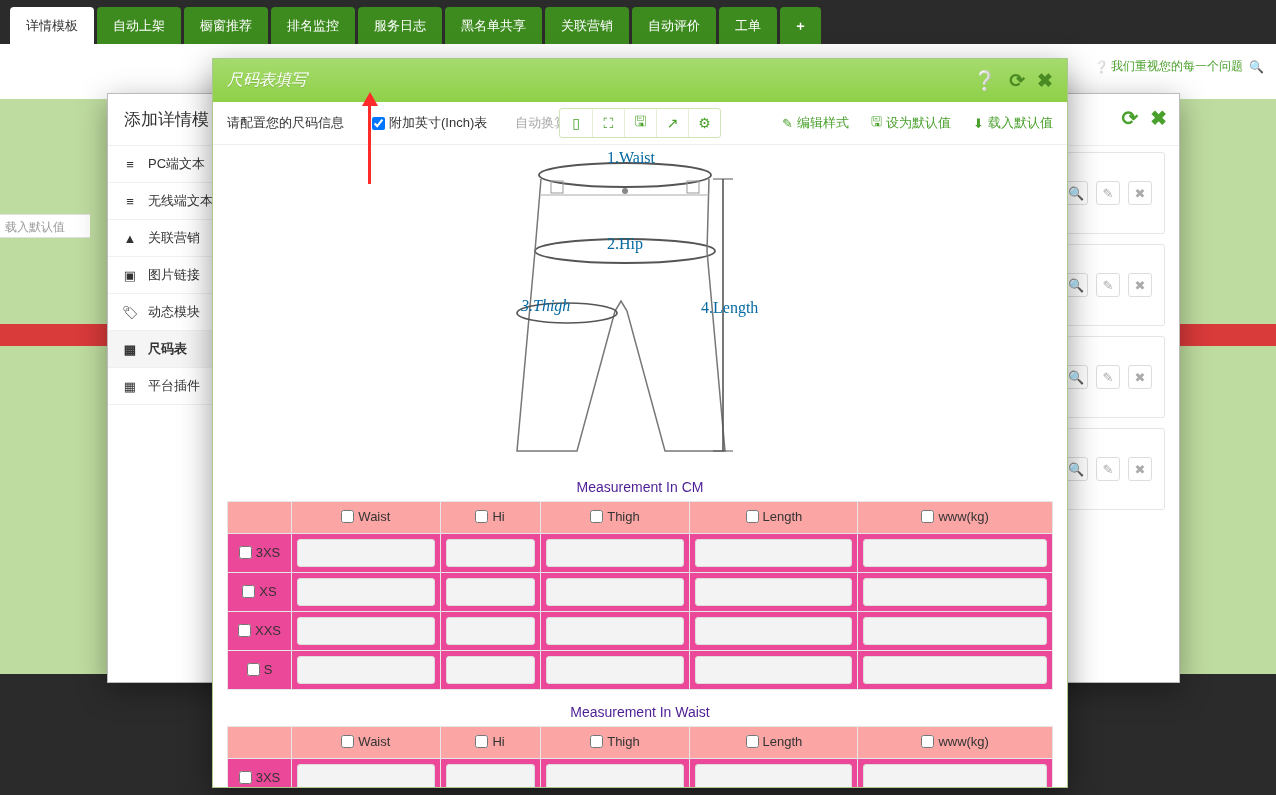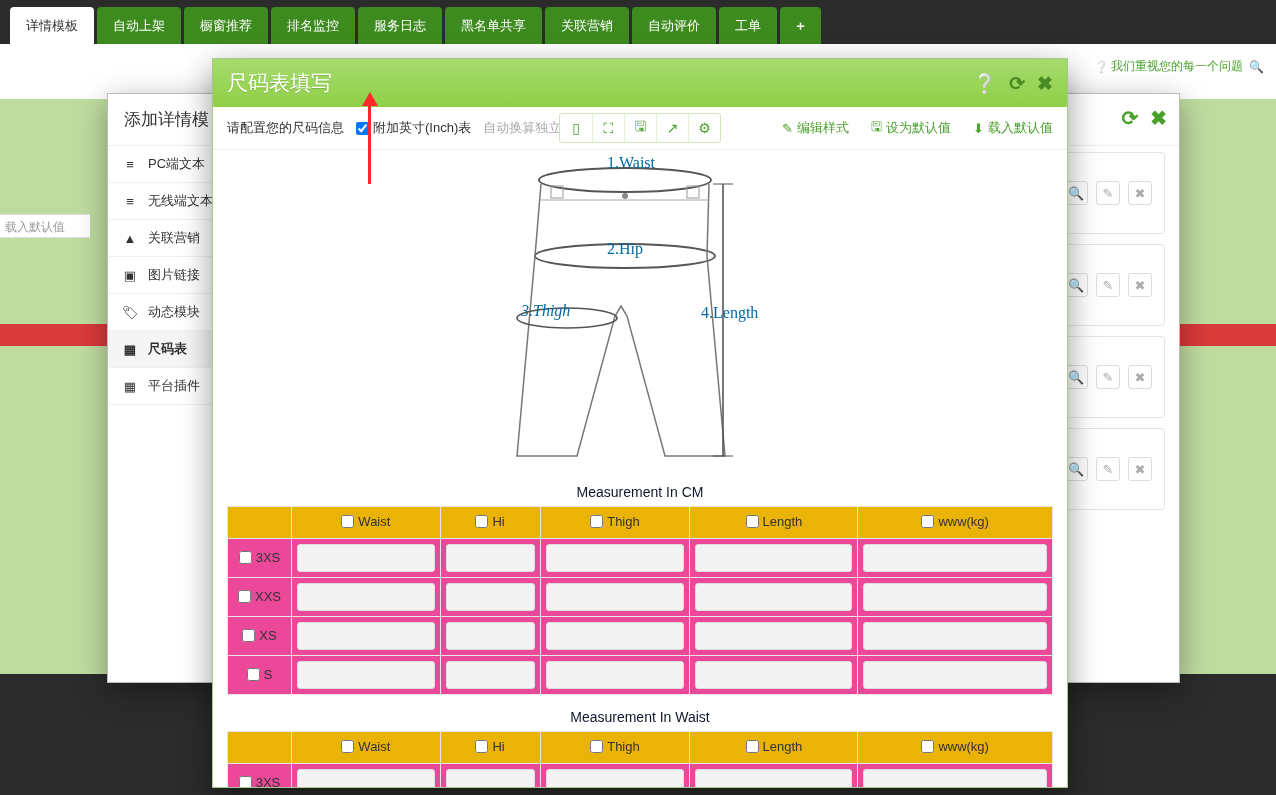--- a/index.html
+++ b/index.html
@@ -166,29 +166,29 @@
       flex-direction:column;
     }
     .modal-header {
       background: linear-gradient(#a5db6d,#8fd048);
       padding:10px 14px;
       display:flex;
       align-items:center;
       justify-content:space-between;
       color:#fff;
     }
-    .modal-header .title { font-size:21px; color:#fff; text-shadow:0 1px 0 rgba(0,0,0,.15); }
+    .modal-header .title { font-size:16px; color:#fff; text-shadow:0 1px 0 rgba(0,0,0,.15);font-style:italic; }
     .modal-header .icons { display:flex; gap:12px; color:#4a8a22; font-size:19px; font-weight:bold; }
     .modal-header .icons span { cursor:pointer; }
     
     .modal-toolbar {
       display:flex;
       align-items:center;
       padding:10px 14px;
-      gap:12px;
+      gap:28px;
       border-bottom:1px solid #eee;
       position:relative;
     }
     .tb-hint { font-size:13px; color:#333; }
     .tb-chk { display:flex; align-items:center; gap:4px; font-size:13px; color:#333;}
     .tb-hint2 { color:#aaa; font-size:13px;}
     .tb-center-icons {
       position:absolute;
       left:50%;
       transform:translateX(-50%);
@@ -243,31 +243,31 @@
     
     .diagram {
       width:290px;
       height:320px;
       margin:0 auto 8px;
       position:relative;
     }
     .pants-svg { width:100%; height:100%; }
     .dlabel { position:absolute; font-size:16px; color:#0369a1; font-family: Georgia, serif; }
     
-    .section-title { text-align:center; font-size:14px; color:#0f172a; margin:4px 0 6px; }
+    .section-title { text-align:center; font-size:14px; color:#4c1d95; margin:4px 0 6px; }
     
     .size-table { width:100%; border-collapse:collapse; }
     .size-table td {
       border:1px solid #e6e6e6;
       padding:5px;
       text-align:center;
       background:#ec4899;
     }
     .size-table .hdr-row td {
-      background:#eab308;
+      background:#fca5a5;
       padding:7px 5px;
     }
     .hdr-chk { display:inline-flex; align-items:center; gap:4px; font-size:13px; color:#333; }
     .row-label { width:64px; background:#fff; }
     .cell-input {
       width:100%;
       height:28px;
       background:#f3f3f3;
       border:1px solid #ddd;
       border-radius:3px;
@@ -474,42 +474,42 @@
         <td>
               <div class="cell-input"></div>
             </td>
         <td>
               <div class="cell-input"></div>
             </td>
       </tr>
       <tr>
         <td class="row-label"><label class="hdr-chk">
                 <input type="checkbox" style="">
-                <span>XXS</span>
+                <span>XS</span>
               </label></td>
         <td>
               <div class="cell-input"></div>
             </td>
         <td>
               <div class="cell-input"></div>
             </td>
         <td>
               <div class="cell-input"></div>
             </td>
         <td>
               <div class="cell-input"></div>
             </td>
         <td>
               <div class="cell-input"></div>
             </td>
       </tr>
       <tr>
         <td class="row-label"><label class="hdr-chk">
                 <input type="checkbox" style="">
-                <span>XS</span>
+                <span>XXS</span>
               </label></td>
         <td>
               <div class="cell-input"></div>
             </td>
         <td>
               <div class="cell-input"></div>
             </td>
         <td>
               <div class="cell-input"></div>
             </td>

